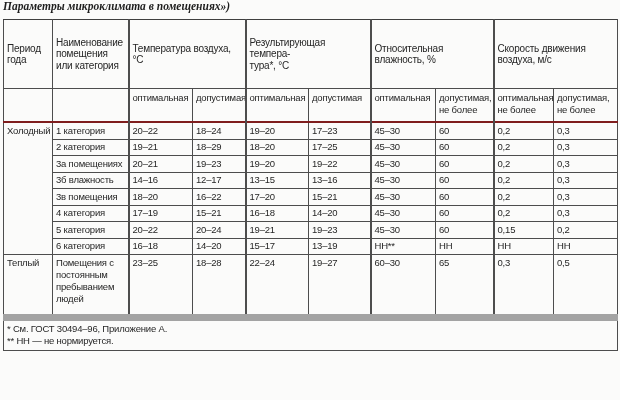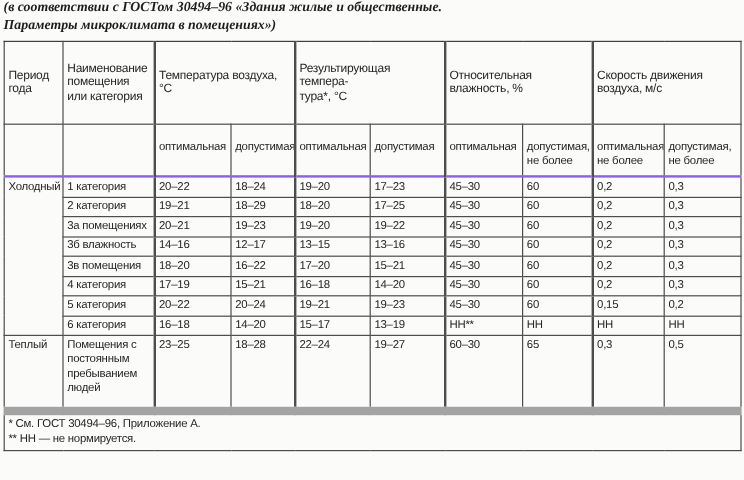--- a/index.html
+++ b/index.html
@@ -28,40 +28,39 @@
   }
   .norms th, .norms td {
     border: 1px solid #4d4d4d;
     padding: 1px 3px;
     text-align: left; vertical-align: top;
     font-weight: normal;
     overflow: hidden;
     letter-spacing: -0.2px;
   }
   .norms thead tr.grp th { vertical-align: middle; height: 66px; font-size: 10px; }
-  .norms thead tr.sub th { height: 28px; vertical-align: top; padding-top: 13px; margin-left: 40px; }
-  .norms thead { border-bottom: 2px solid #8b5cf6; }
+  .norms thead tr.sub th { height: 28px; vertical-align: top; padding-top: 3px; margin-left: 40px; }
+  .norms thead { border-bottom: 2px solid #7f1d1d; }
   .norms tbody td { height: 13px; line-height: 12px; padding-top: 1.5px; }
   .norms tr.warm td { height: 56px; }
   .norms .gl { border-left-width: 2px; }
   .norms .prewrap { white-space: pre-line; }
   .norms tbody { border-bottom: 7px solid #a3a3a3; }
   .norms tfoot td {
     height: 26px; line-height: 12.5px; padding-top: 2px;
     border-top: 2px solid #3f3f3f;
   }
   table.norms, .norms thead tr.grp th { border-top: 1.5px solid #3f3f3f; }
 </style>
 </head>
 <body>
 
 <div class="page">
 
   <div class="caption">
-    <div>(в соответствии с ГОСТом 30494–96 «Здания жилые и общественные.</div>
     <div>Параметры микроклимата в помещениях»)</div>
   </div>
 
   <table class="norms">
     <colgroup>
       <col style="width:49px">
         <col style="width:76px">
       <col style="width:64px">
         <col style="width:53px">
       <col style="width:63px">

